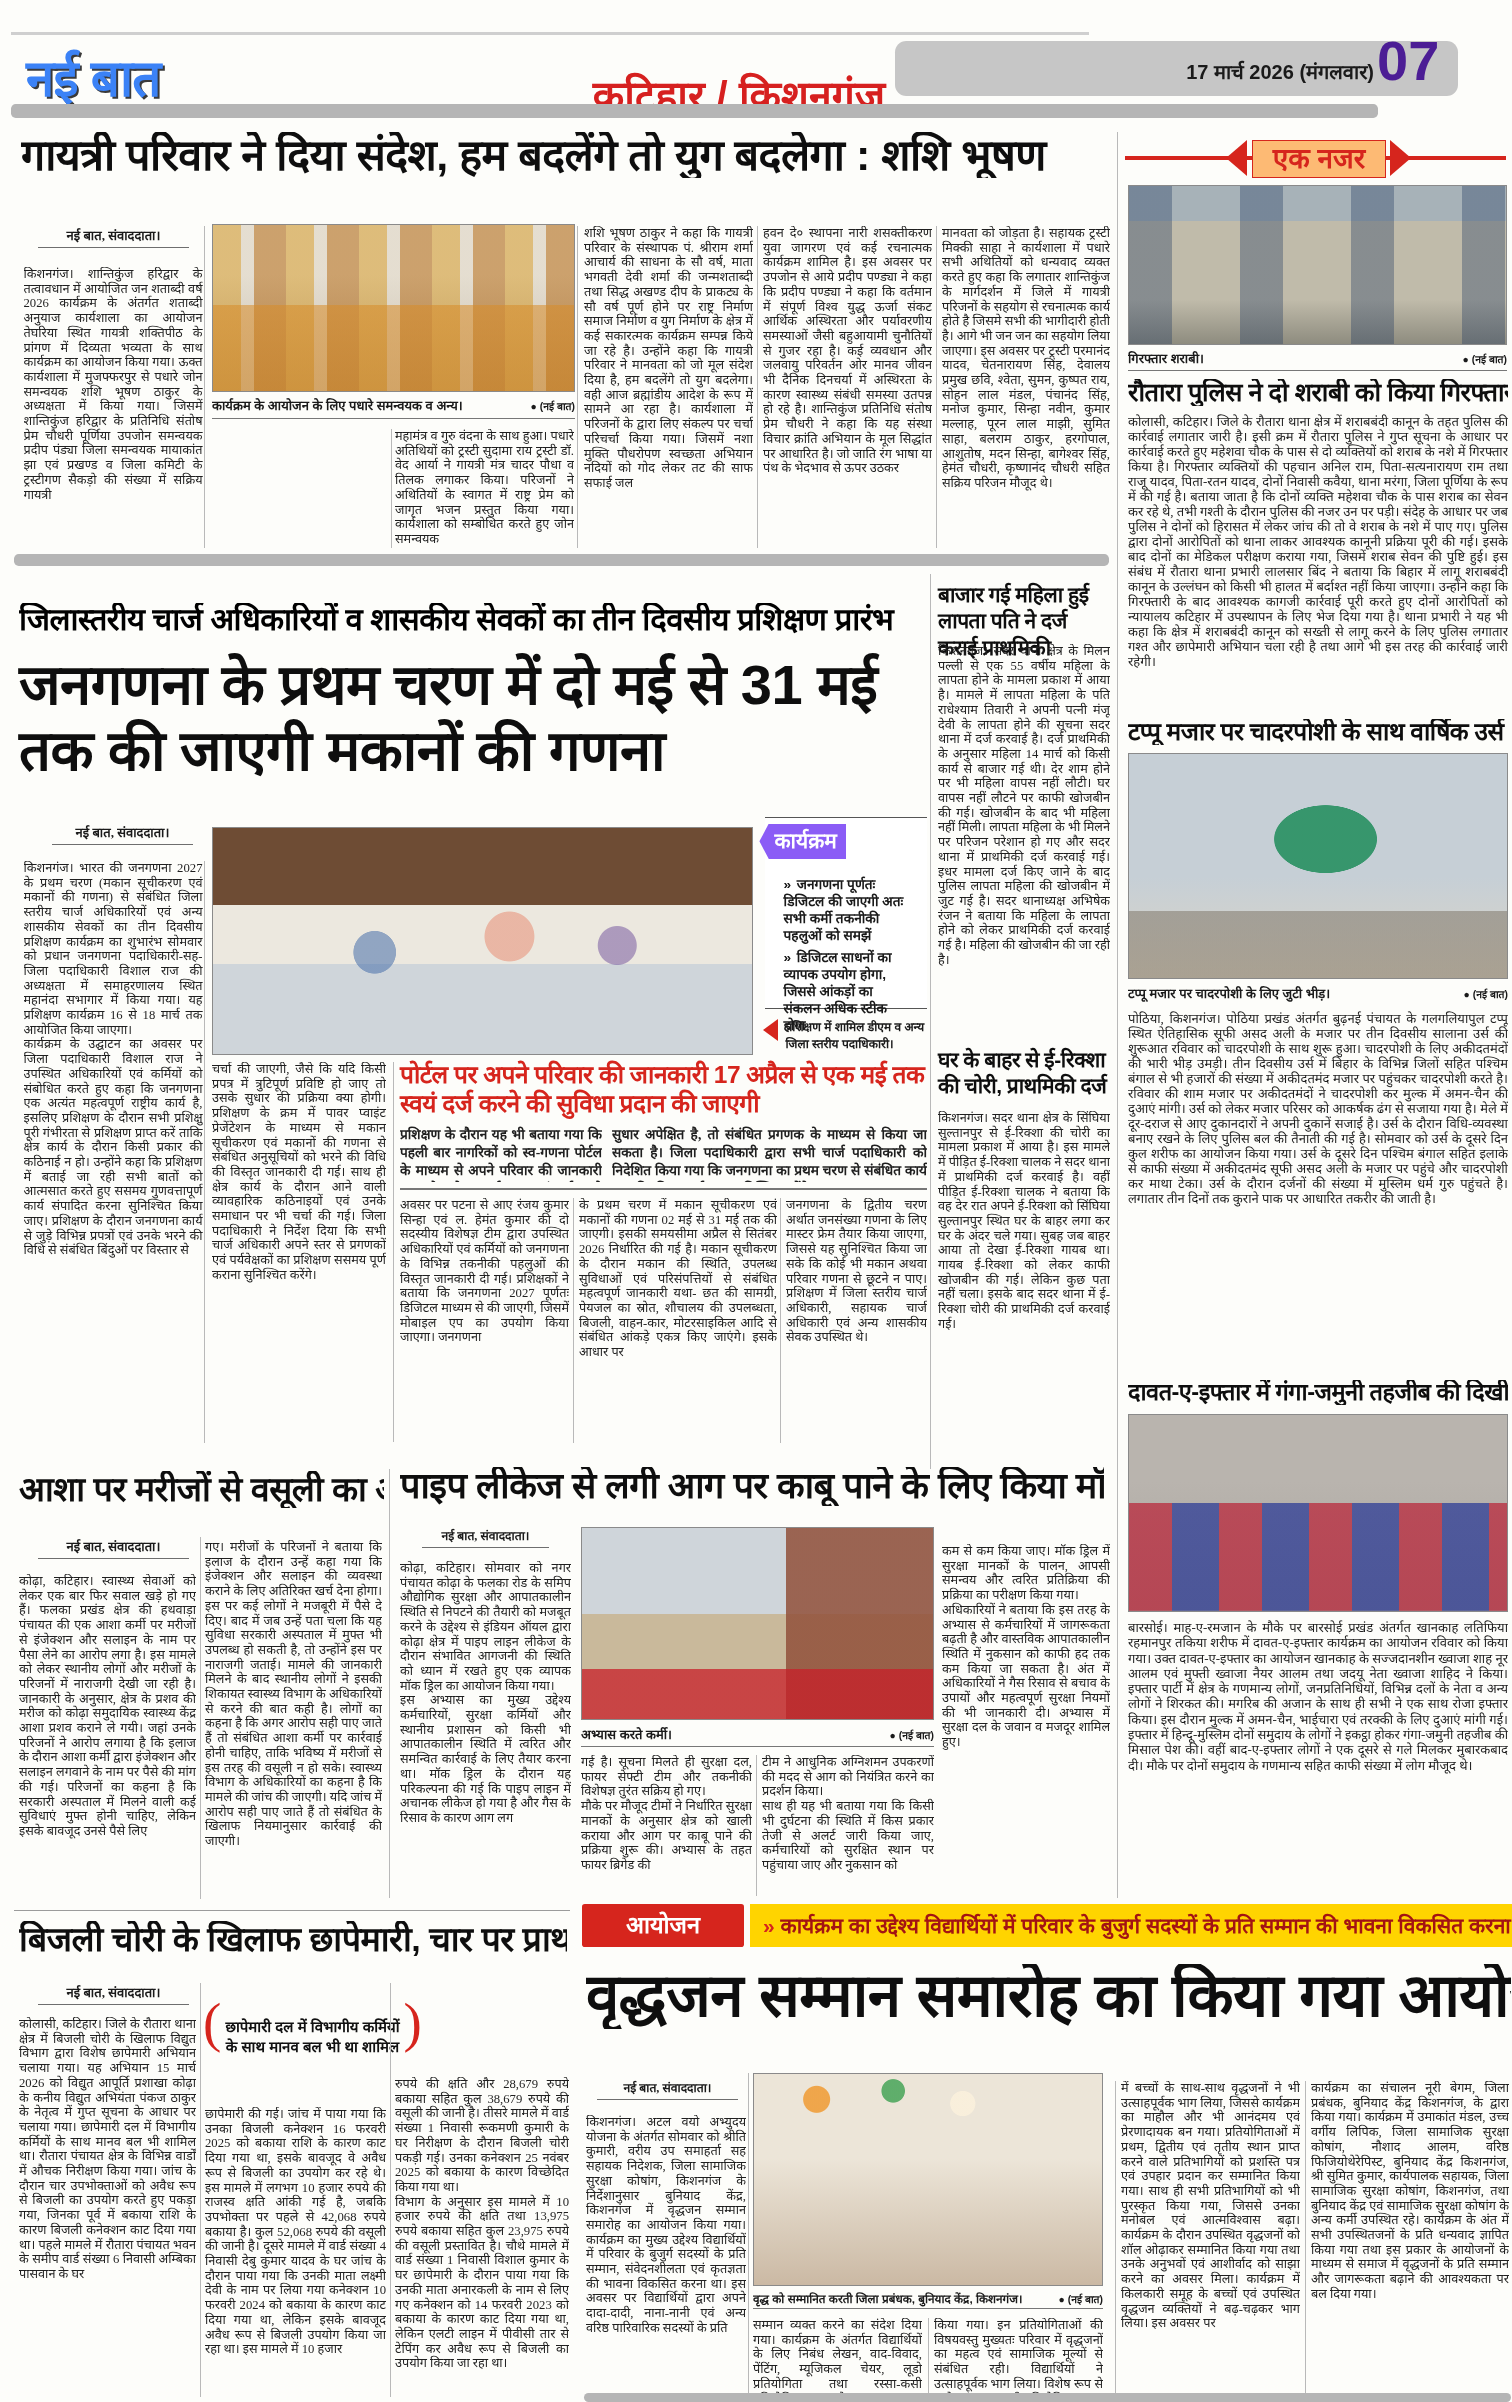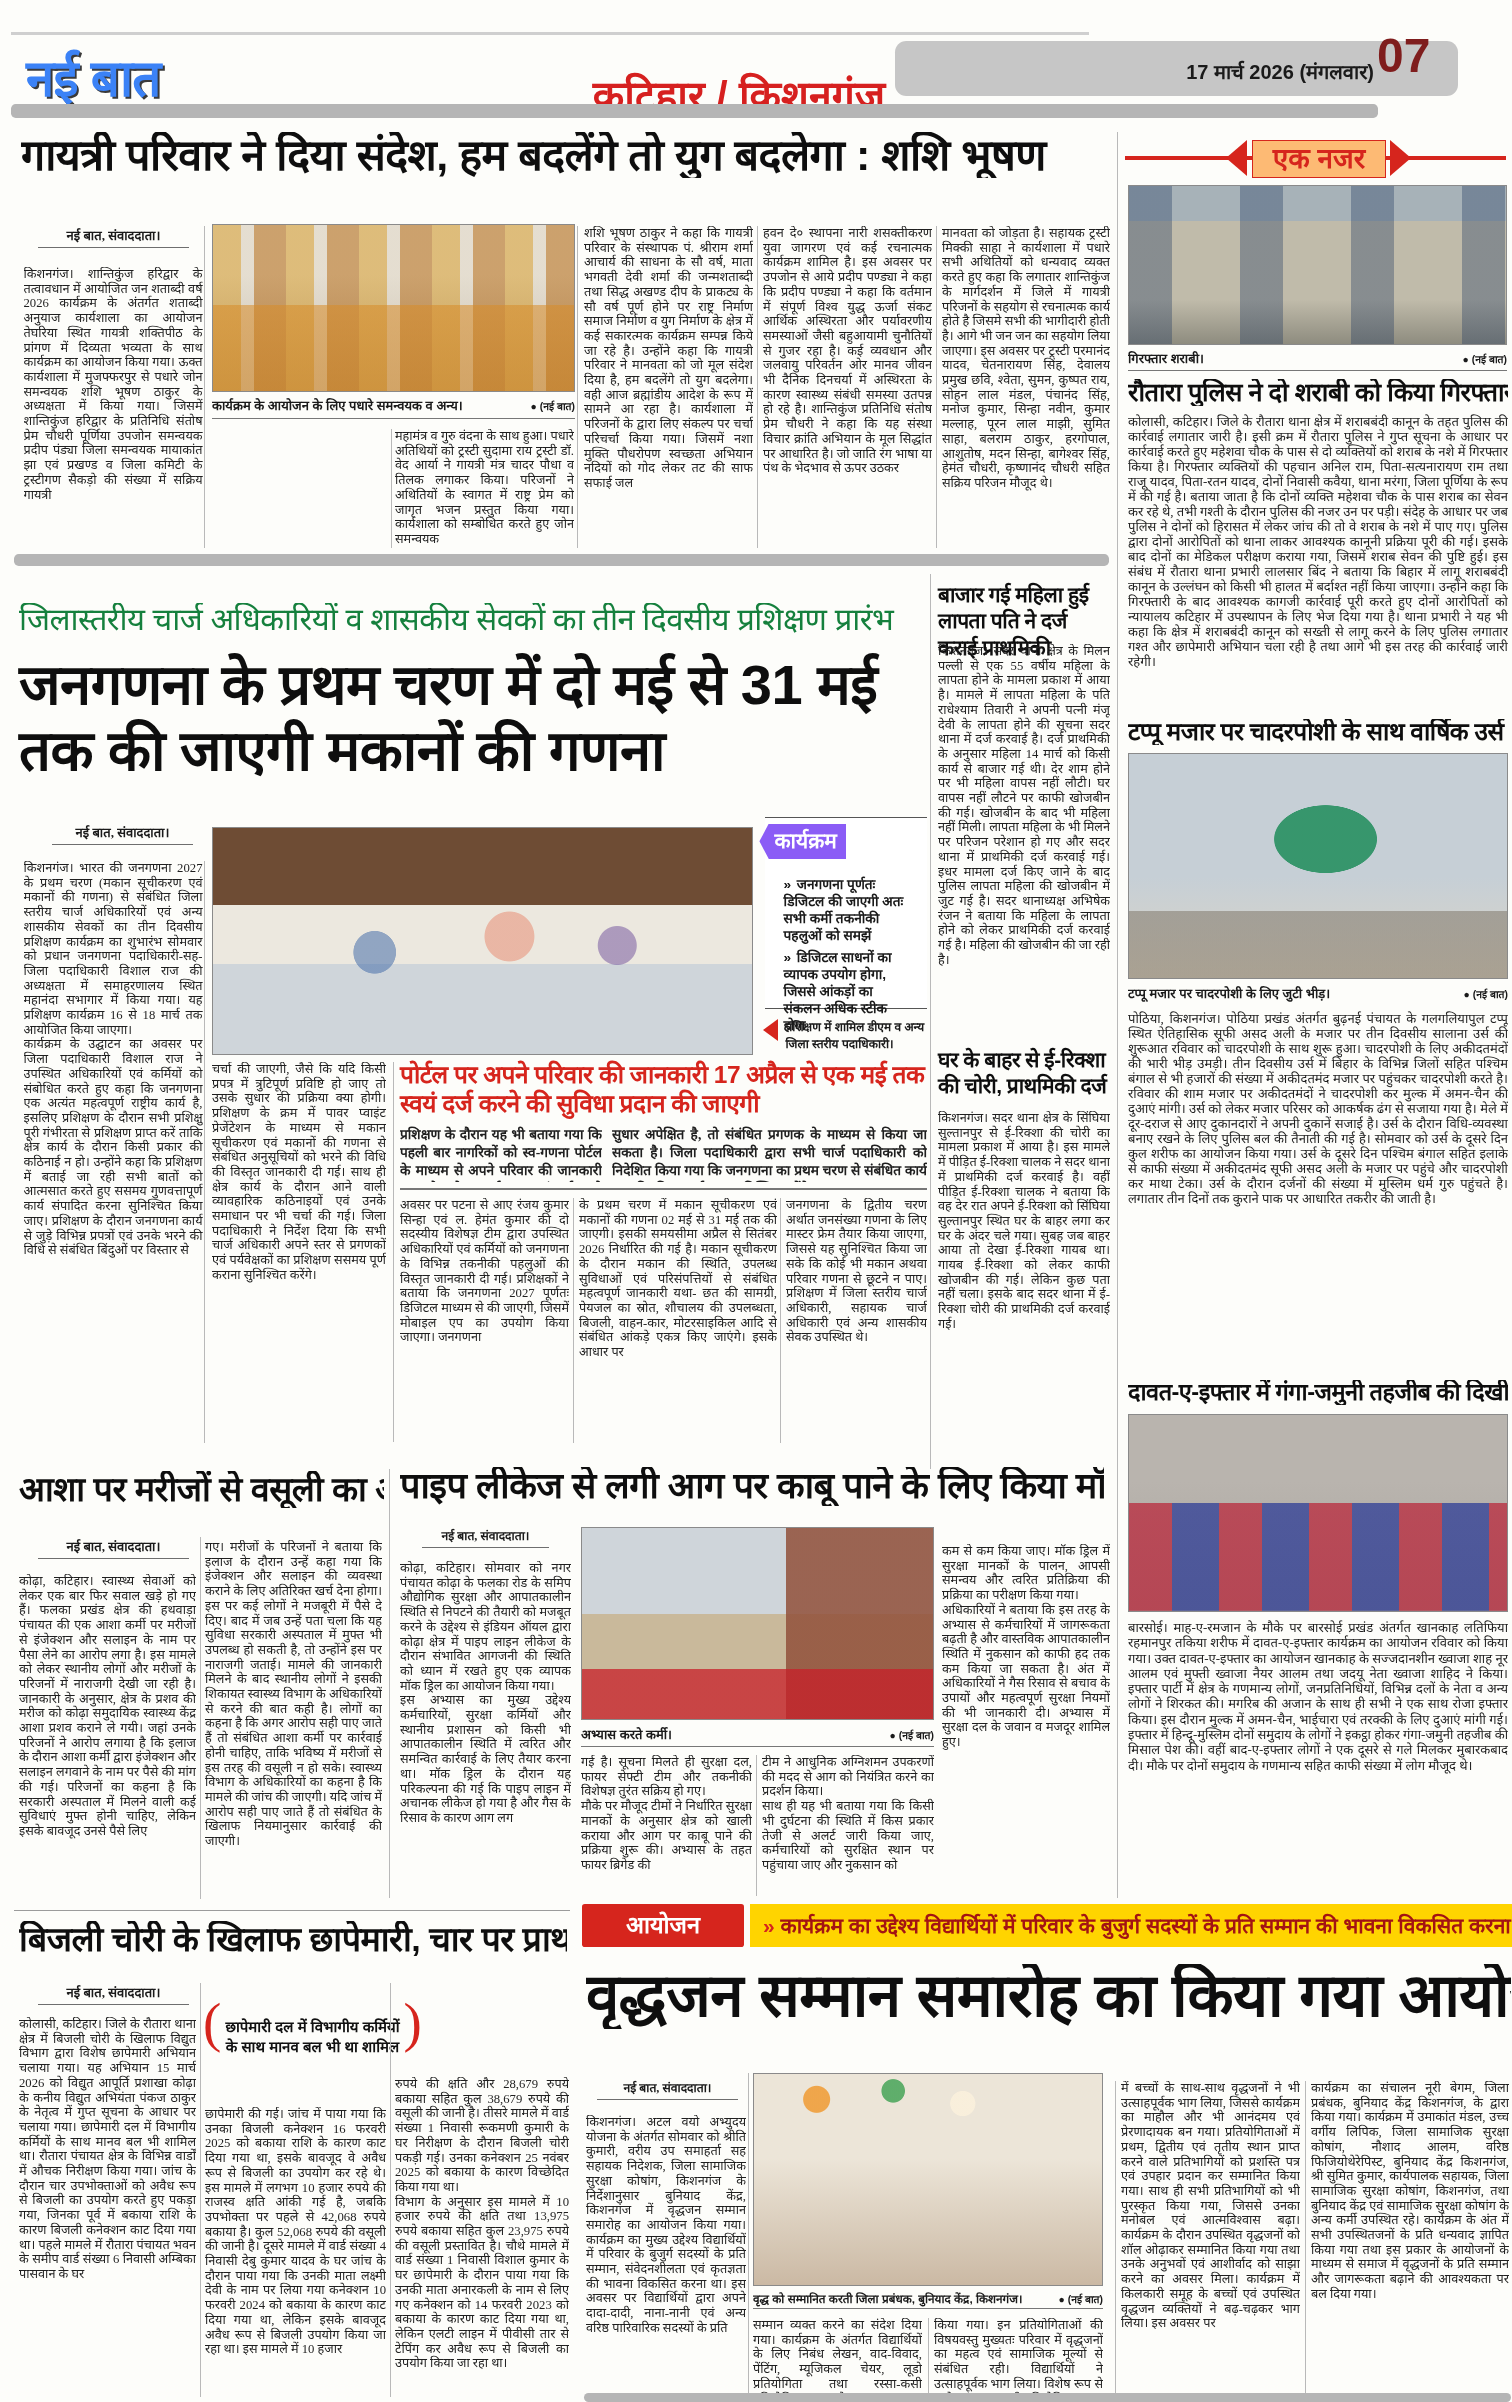--- a/index.html
+++ b/index.html
@@ -17,21 +17,21 @@
   .credit{font-size:10.4px;font-weight:bold;white-space:nowrap;margin-left:5.6px}
   .vr{position:absolute;width:0.9px;background:#b9b9b9}
   .hr{position:absolute;height:0.9px;background:#9b9b9b}
   .graybar{position:absolute;background:#b5b5b5;border-radius:4.7px}
   .photo{position:absolute;border:0.9px solid #8a8a8a;box-sizing:border-box}
   .red{color:#d6251d}
   
   .paper-name{font-family:"Liberation Sans",sans-serif;font-weight:800;font-size:51px;color:#3b82f6;
               text-shadow:1.9px 1.9px 0 #3a3a3a;letter-spacing:-0.9px}
   .edition{font-family:"Liberation Sans",sans-serif;font-weight:800;font-size:41px;color:#d6201f;text-align:center}
-  .page-no{font-family:"Liberation Sans",sans-serif;font-weight:800;font-size:48px;color:#7f1d1d}
+  .page-no{font-family:"Liberation Sans",sans-serif;font-weight:800;font-size:56px;color:#4c1d95}
   
   .badge{background:#fdba74;color:#d6251d;font-family:"Liberation Sans",sans-serif;font-weight:700;
          font-size:28px;text-align:center;line-height:36px;border:1.9px solid #d6251d}
   .tri-l,.tri-r{position:absolute;width:0;height:0;border-top:18px solid transparent;border-bottom:18px solid transparent}
   .tri-l{border-right:21px solid #d6251d}
   .tri-r{border-left:21px solid #d6251d}
   
   .prog{border-top:1.9px solid #555;border-bottom:1.9px solid #555;background:#fff}
   .prog-ribbon{background:#8b5cf6;color:#fff;font-family:"Liberation Sans",sans-serif;font-weight:800;
                font-size:21px;padding:2.8px 9.4px 4.7px 15px;display:inline-block;
@@ -45,21 +45,21 @@
   .pullq{font-family:"Liberation Sans",sans-serif;font-weight:800;font-size:15px;line-height:20px;
          text-align:center;color:#111;position:relative;padding:5.6px 17px}
   .pullq:before,.pullq:after{font-size:55px;color:#d6251d;position:absolute;top:1.9px;font-weight:400;
          font-family:"Liberation Serif",serif}
   .pullq:before{content:"(";left:-1.9px}
   .pullq:after{content:")";right:-1.9px}
   .label-red{background:#d6251d;color:#fff;font-family:"Liberation Sans",sans-serif;font-weight:800;
              font-size:23.5px;text-align:center;line-height:43px;border-radius:2.8px}
   .kicker-yellow{background:#ffd400;color:#a31313;font-family:"Liberation Sans",sans-serif;font-weight:800;
              font-size:21px;line-height:43px;padding-left:13px;overflow:hidden;white-space:nowrap}
-  .kicker-plain{font-family:"Liberation Sans",sans-serif;font-weight:400;color:#15803d}
+  .kicker-plain{font-family:"Liberation Sans",sans-serif;font-weight:700;color:#000000}
   
   .ph-gayatri{background:
      linear-gradient(0deg, rgba(216,140,40,.55) 0 52%, rgba(0,0,0,0) 52%),
      repeating-linear-gradient(90deg, rgba(240,180,60,.45) 0 28px, rgba(250,248,242,.5) 28px 41px, rgba(200,120,30,.45) 41px 73px),
      linear-gradient(180deg,#cfc3ae 0 30%,#9b8b74 100%)}
   .ph-police{background:
      repeating-linear-gradient(90deg, rgba(30,55,95,.35) 0 43px, rgba(0,0,0,0) 43px 111px),
      linear-gradient(180deg,#a7b2b8 0 22%,#c0bbaa 22% 72%,#8e8c7f 100%)}
   .ph-census{background:
      radial-gradient(circle at 30% 55%, rgba(70,110,170,.55) 0 21px, rgba(0,0,0,0) 21.7px),

